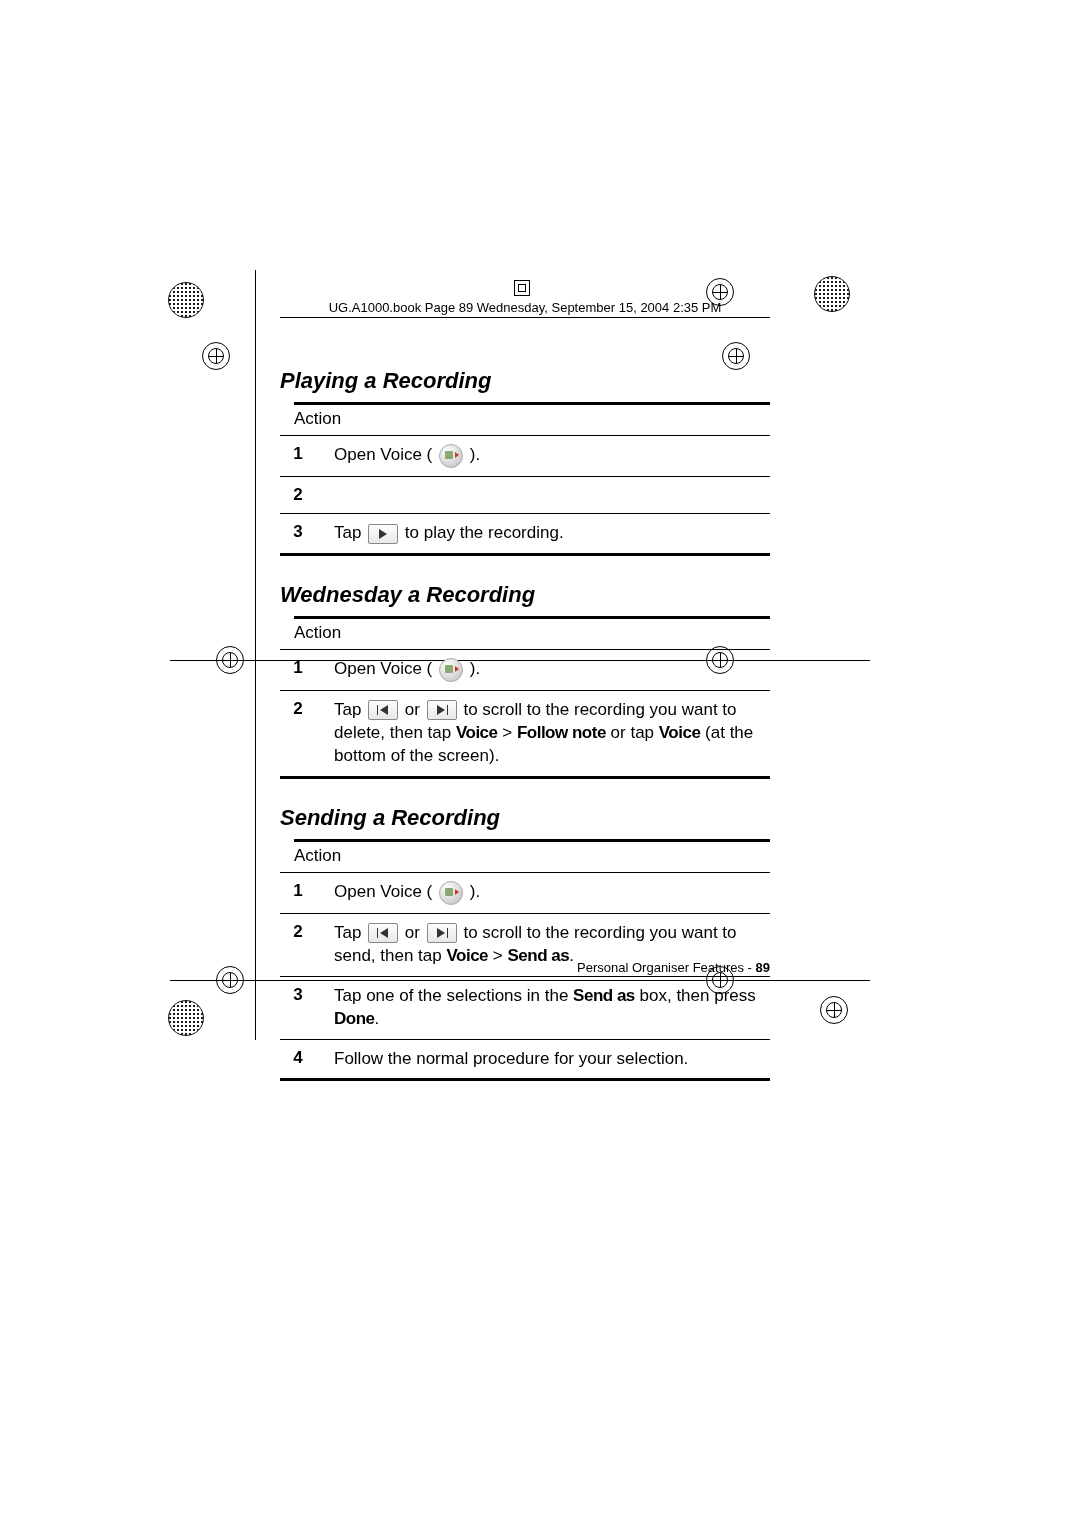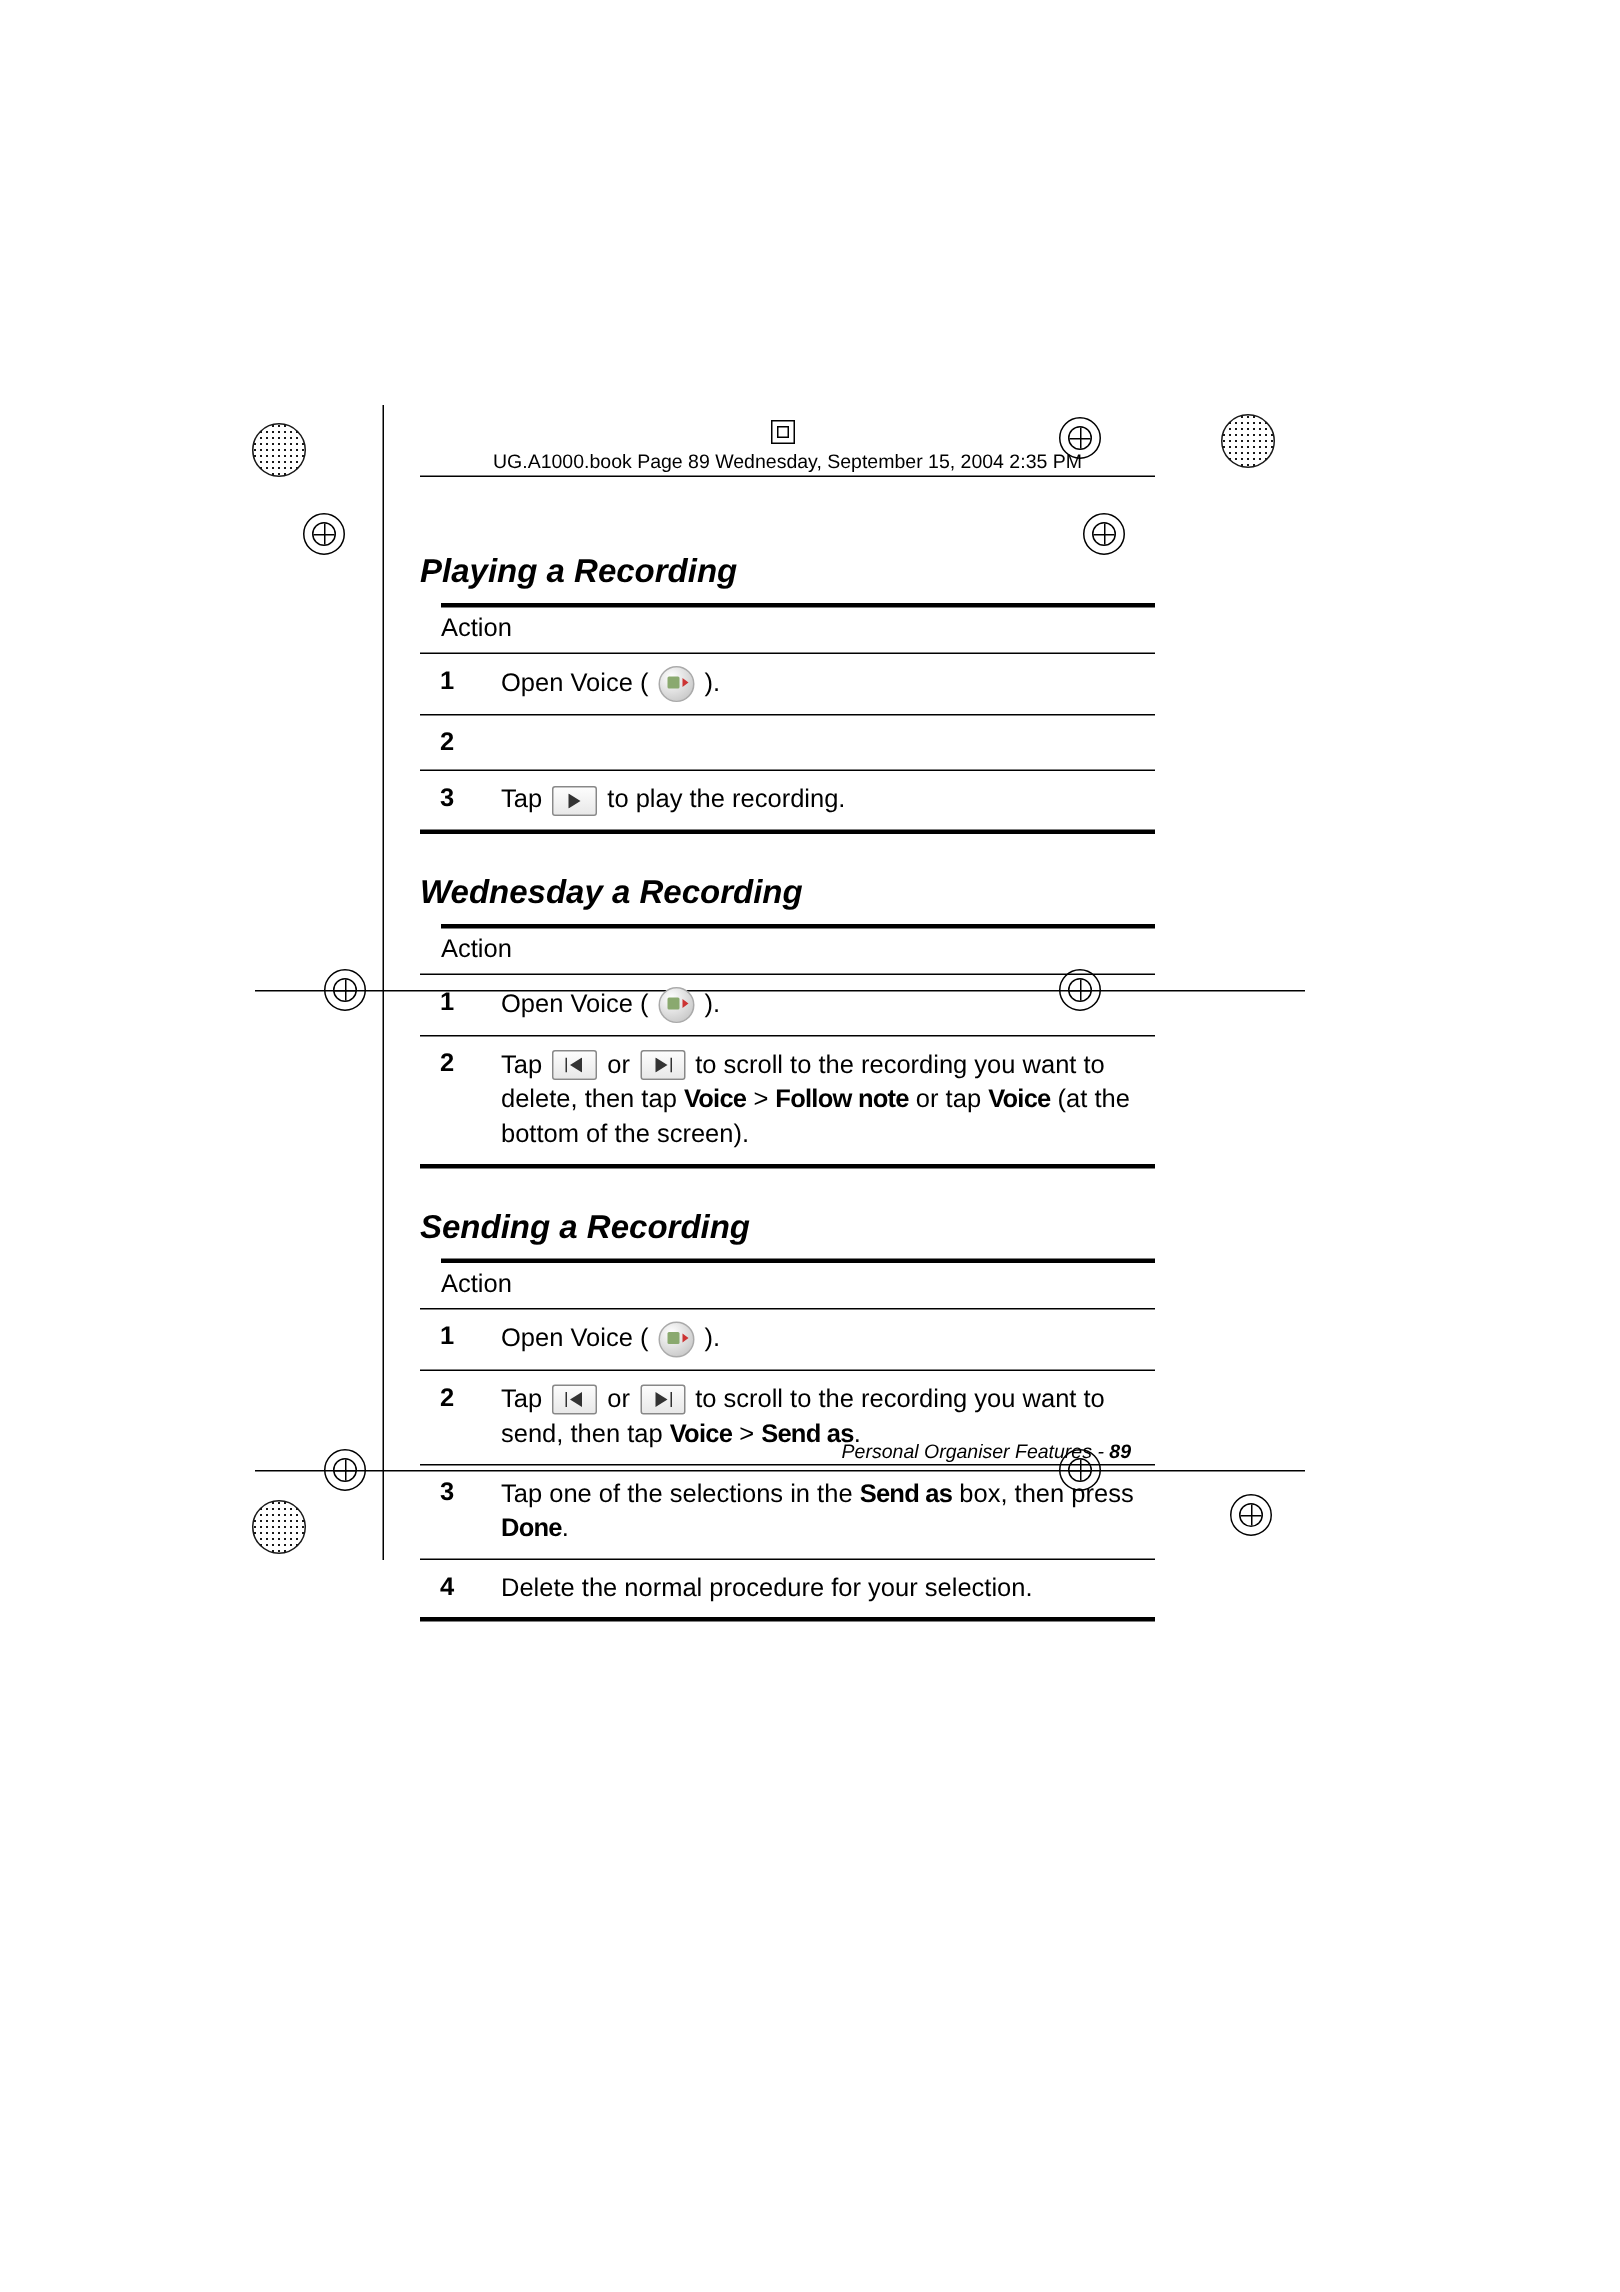--- a/index.html
+++ b/index.html
@@ -126,24 +126,23 @@
     border-left: 4px solid #c33;
   }
   .ui-bold {
     font-family: Arial, Helvetica, sans-serif;
     font-weight: bold;
     font-stretch: condensed;
     letter-spacing: -0.5px;
   }
   .footer {
     position: absolute;
-    right: 16px;
+    right: 0;
     top: 680px;
     font-size: 13px;
-    font-style: italic;
   }
   .footer .pnum { font-weight: bold; }
   
   .regmark {
     position: absolute;
     width: 40px; height: 40px;
   }
   .regmark.circle::before {
     content:'';
     position:absolute;
@@ -268,21 +267,21 @@
                 <polygon points="12,0 12,10 13,10 13,0" fill="#333"></polygon>
                 <polygon points="2,0 10,5 2,10" fill="#333"></polygon>
               </svg></span> to scroll to the recording you want to send, then tap <span class="ui-bold">Voice</span> &gt; <span class="ui-bold">Send as</span>.</div>
         </div>
         <div class="step">
           <div class="num">3</div>
           <div class="body">Tap one of the selections in the <span class="ui-bold">Send as</span> box, then press <span class="ui-bold">Done</span>.</div>
         </div>
         <div class="step">
           <div class="num">4</div>
-          <div class="body">Delete the normal procedure for your selection.</div>
+          <div class="body">Follow the normal procedure for your selection.</div>
         </div>
       </div>
       <div class="endrule"></div>
     </div>
 
   <div class="footer">
     <span>Personal Organiser Features - </span><span class="pnum">89</span>
   </div>
 </div>
 

